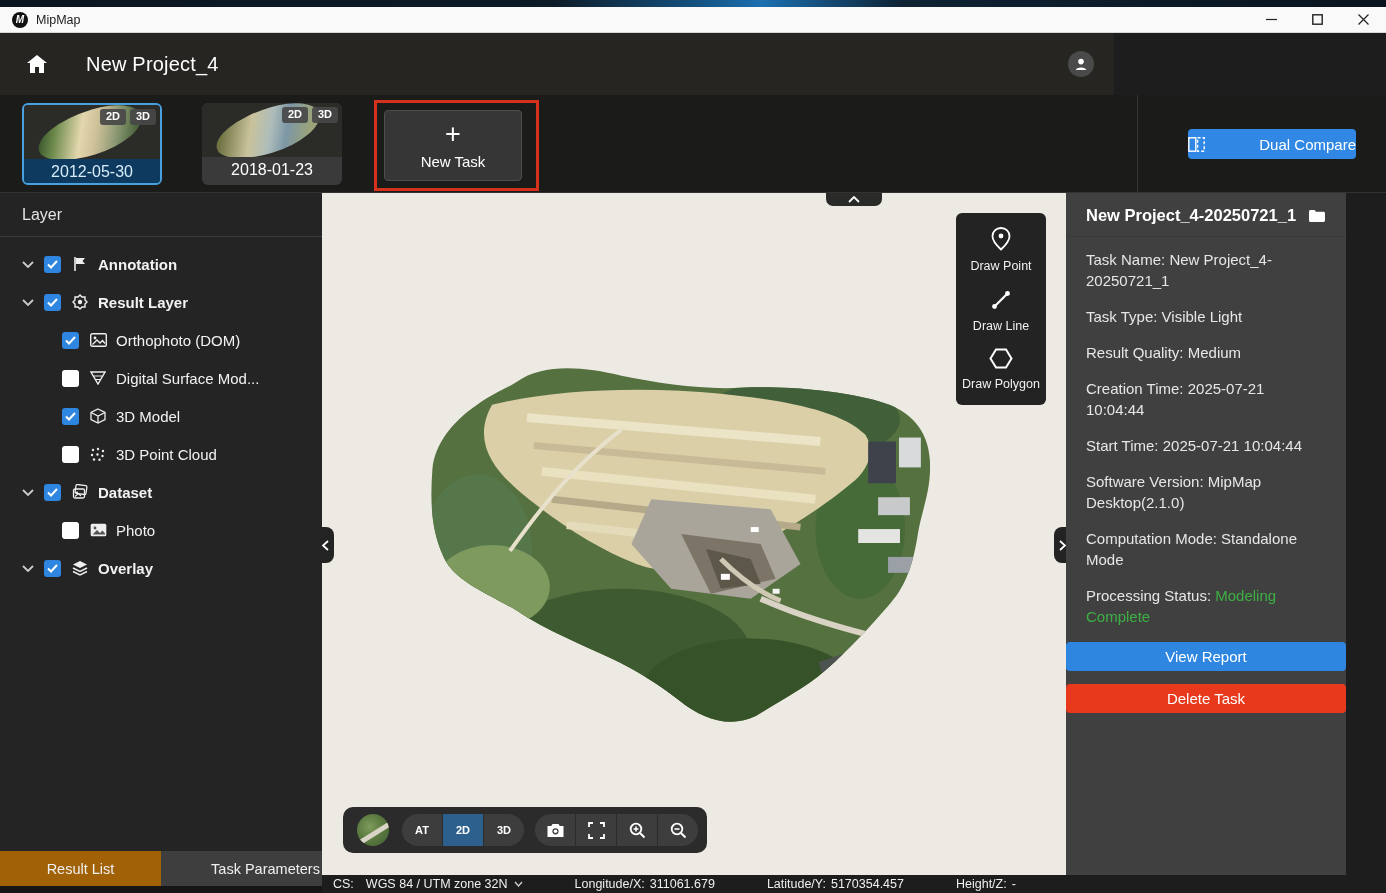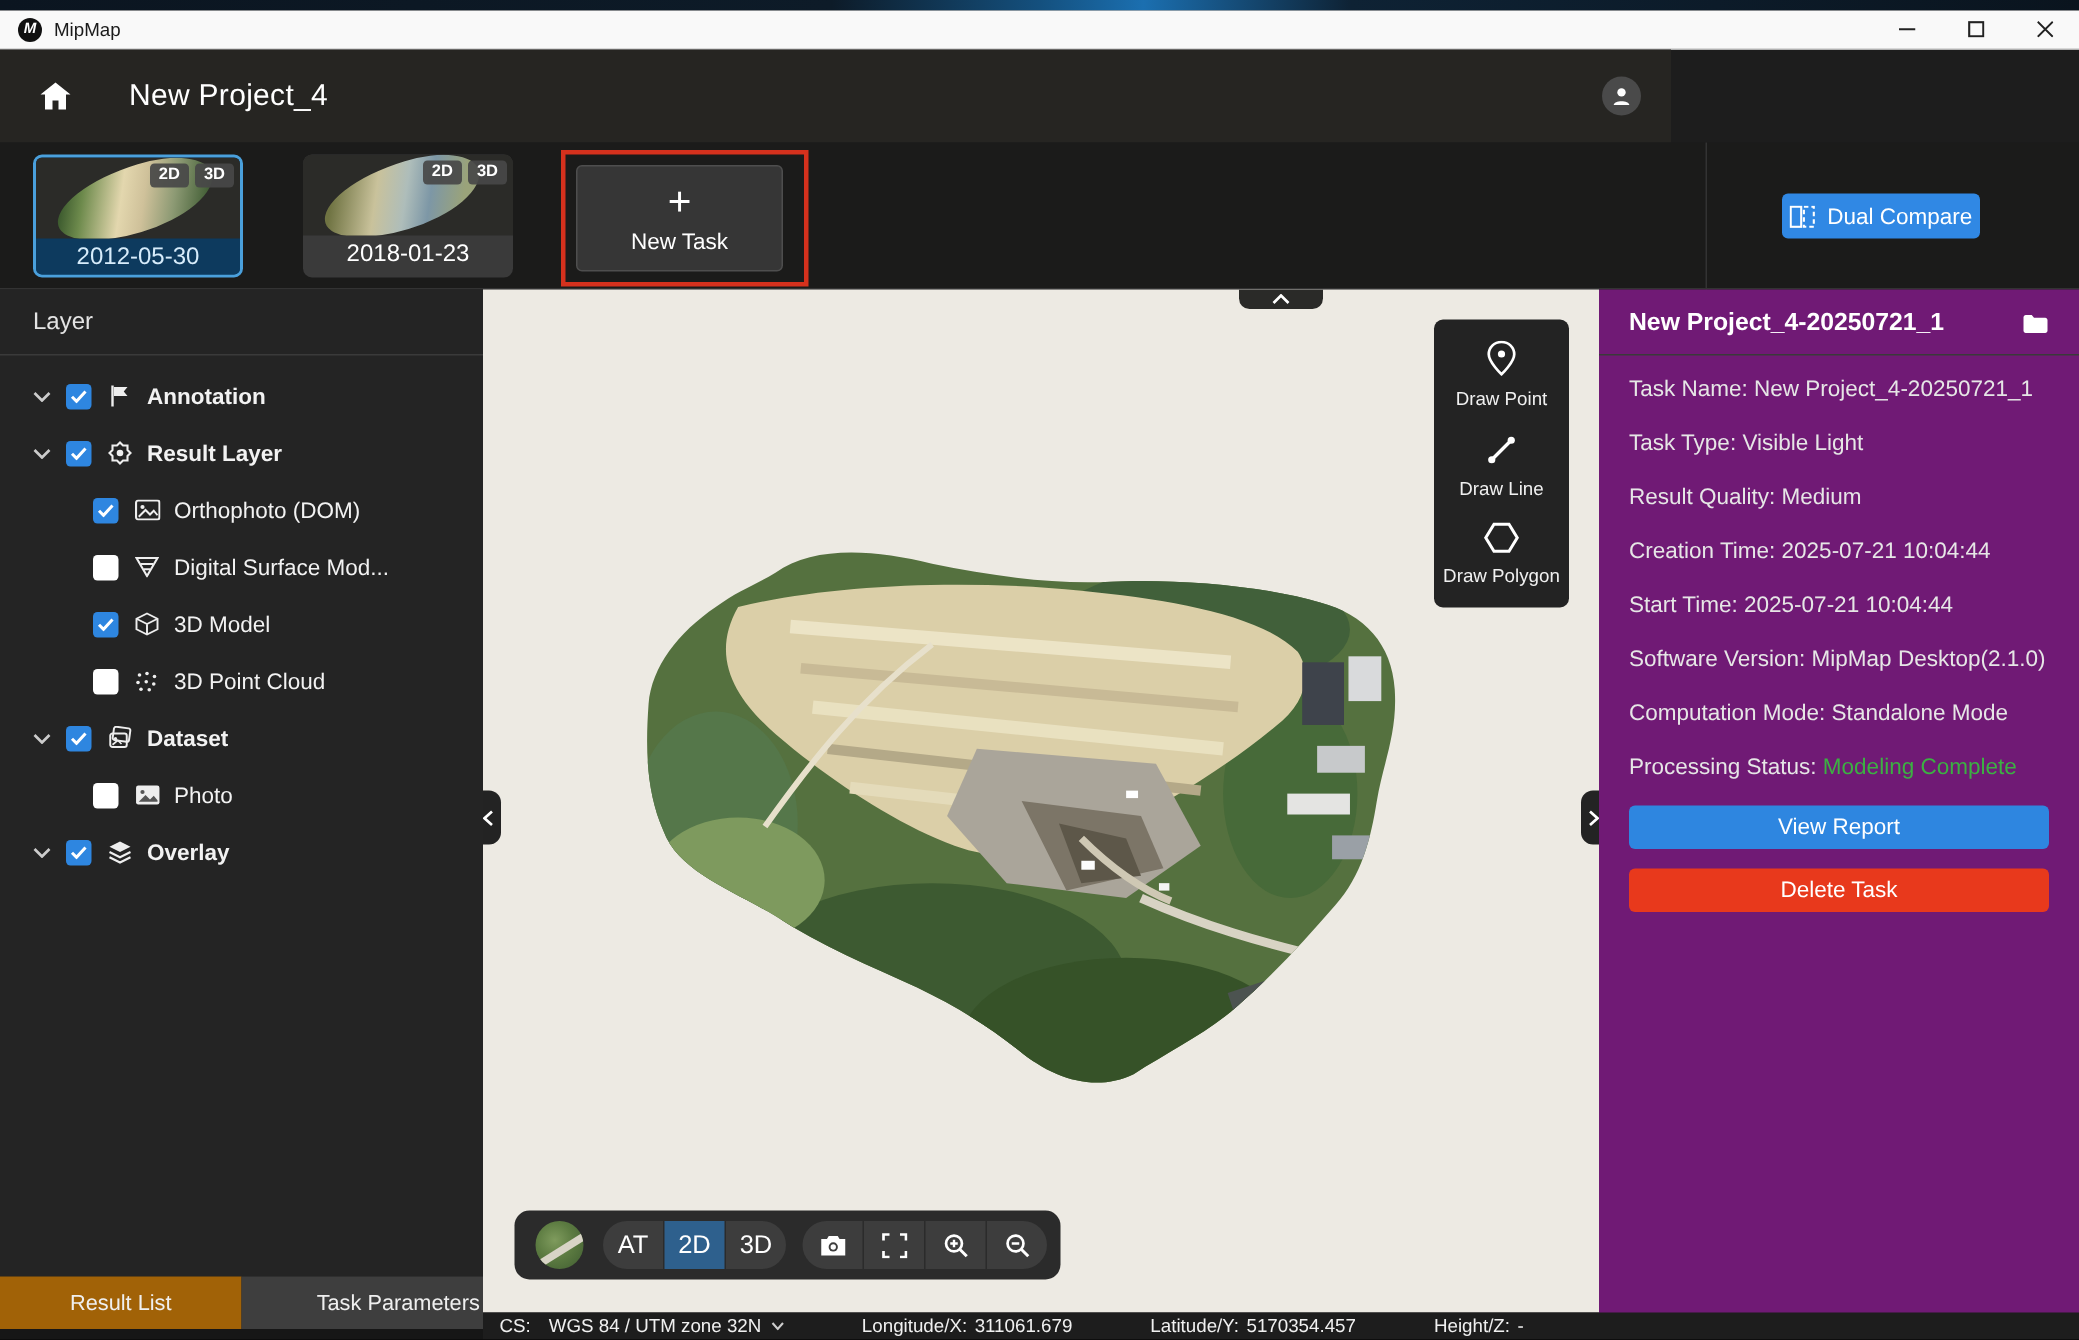--- a/index.html
+++ b/index.html
@@ -44,22 +44,22 @@
   .task-card.selected .card-label{background:#0d3a5e;color:#d7ecfb;}
 
   .annot-rect{position:absolute;left:374px;top:5px;width:165px;height:91px;border:3px solid #d5311d;}
   .new-task-btn{position:absolute;left:384px;top:15px;width:138px;height:71px;background:#363636;
     border:1px solid #4e4e4e;border-radius:4px;display:flex;flex-direction:column;align-items:center;
     justify-content:center;color:#fff;cursor:pointer;}
   .new-task-plus{font-size:27px;font-weight:300;line-height:26px;}
   .new-task-label{font-size:15px;margin-top:6px;}
 
   .taskbar-divider{position:absolute;left:1137px;top:0;width:1px;height:98px;background:#333;}
-  .dual-compare-btn{position:absolute;left:1188px;top:34px;width:132px;height:30px;background:#3088e4;
-    border-radius:4px;display:flex;align-items:center;justify-content:center;gap:8px;color:#fff;font-size:15px;}
+  .dual-compare-btn{position:absolute;left:1188px;top:34px;width:168px;height:30px;background:#3088e4;
+    border-radius:4px;display:flex;align-items:center;justify-content:space-between;gap:8px;color:#fff;font-size:15px;}
 
   
   .left-panel{position:absolute;left:0;top:193px;width:322px;height:658px;background:#242424;}
   .panel-title{color:#e4e4e4;font-size:16px;padding:13px 0 12px 22px;}
   .panel-divider{height:1px;background:#3a3a3a;}
   .tree{padding-top:8px;}
   .tree-row{position:relative;height:38px;display:flex;align-items:center;color:#f2f2f2;font-size:15px;}
   .tree-row .chev{position:absolute;left:22px;display:flex;}
   .tree-row .cbox{position:absolute;left:44px;width:17px;height:17px;border-radius:3px;}
   .tree-row.lvl1 .cbox{left:62px;}
@@ -96,40 +96,40 @@
 
   
   .map-toolbar{position:absolute;left:21px;top:614px;width:364px;height:46px;background:#2b2b2b;
     border-radius:10px;display:flex;align-items:center;}
   .base-thumb{width:32px;height:32px;border-radius:50%;margin-left:14px;
     background:radial-gradient(circle at 40% 40%,#7f9b5d 0%,#5c7b41 45%,#3f5c31 100%);
     position:relative;overflow:hidden;}
   .base-thumb:after{content:"";position:absolute;left:-4px;top:16px;width:46px;height:5px;background:#d8d4c6;transform:rotate(-32deg);}
   .mode-group{display:flex;margin-left:13px;}
   .mode-btn{width:40px;height:32px;display:flex;align-items:center;justify-content:center;
-    background:#3d3d3d;color:#fff;font-size:17px;font-weight:normal;margin-right:1px;}
+    background:#3d3d3d;color:#fff;font-size:11px;font-weight:bold;margin-right:1px;}
   .mode-btn:first-child{border-radius:16px 0 0 16px;}
   .mode-btn:last-child{border-radius:0 16px 16px 0;margin-right:0;}
   .mode-btn.active{background:#2e608d;}
   .tool-group{display:flex;margin-left:11px;}
   .tool-btn{width:40px;height:32px;display:flex;align-items:center;justify-content:center;
     background:#3d3d3d;margin-right:1px;}
   .tool-btn:first-child{border-radius:16px 0 0 16px;}
   .tool-btn:last-child{border-radius:0 16px 16px 0;margin-right:0;}
 
   
   .status-bar{position:absolute;left:322px;top:875px;width:1064px;height:18px;background:#1d1d1d;
     display:flex;align-items:center;color:#f0f0f0;font-size:12.5px;}
   .sb-cs-label{margin-left:11px;}
   .sb-select{display:flex;align-items:center;gap:6px;margin-left:12px;}
   .sb-pair{display:flex;margin-left:52px;}
   .sb-pair .v{margin-left:5px;}
 
   
-  .right-panel{position:absolute;left:1066px;top:193px;width:320px;height:682px;background:#701a75;color:#e9e9e9;}
+  .right-panel{position:absolute;left:1066px;top:193px;width:280px;height:682px;background:#404040;color:#e9e9e9;}
   .rp-header{display:flex;align-items:center;padding:13px 20px 11px;}
   .rp-title{font-size:16.5px;font-weight:bold;color:#fff;flex:1;}
   .rp-details{padding:12px 20px 0;}
   .detail-row{font-size:15px;line-height:21px;margin-bottom:15px;color:#e6e6e6;}
   .detail-row .green{color:#3cb043;}
   .rp-btn{display:block;width:280px;height:29px;margin:0 auto;border:none;border-radius:4px;
     color:#fff;font-size:15px;display:flex;align-items:center;justify-content:center;cursor:pointer;}
   .rp-btn.view{background:#2e86e0;margin-top:14px;}
   .rp-btn.delete{background:#e8391c;margin-top:13px;}
 </style>

